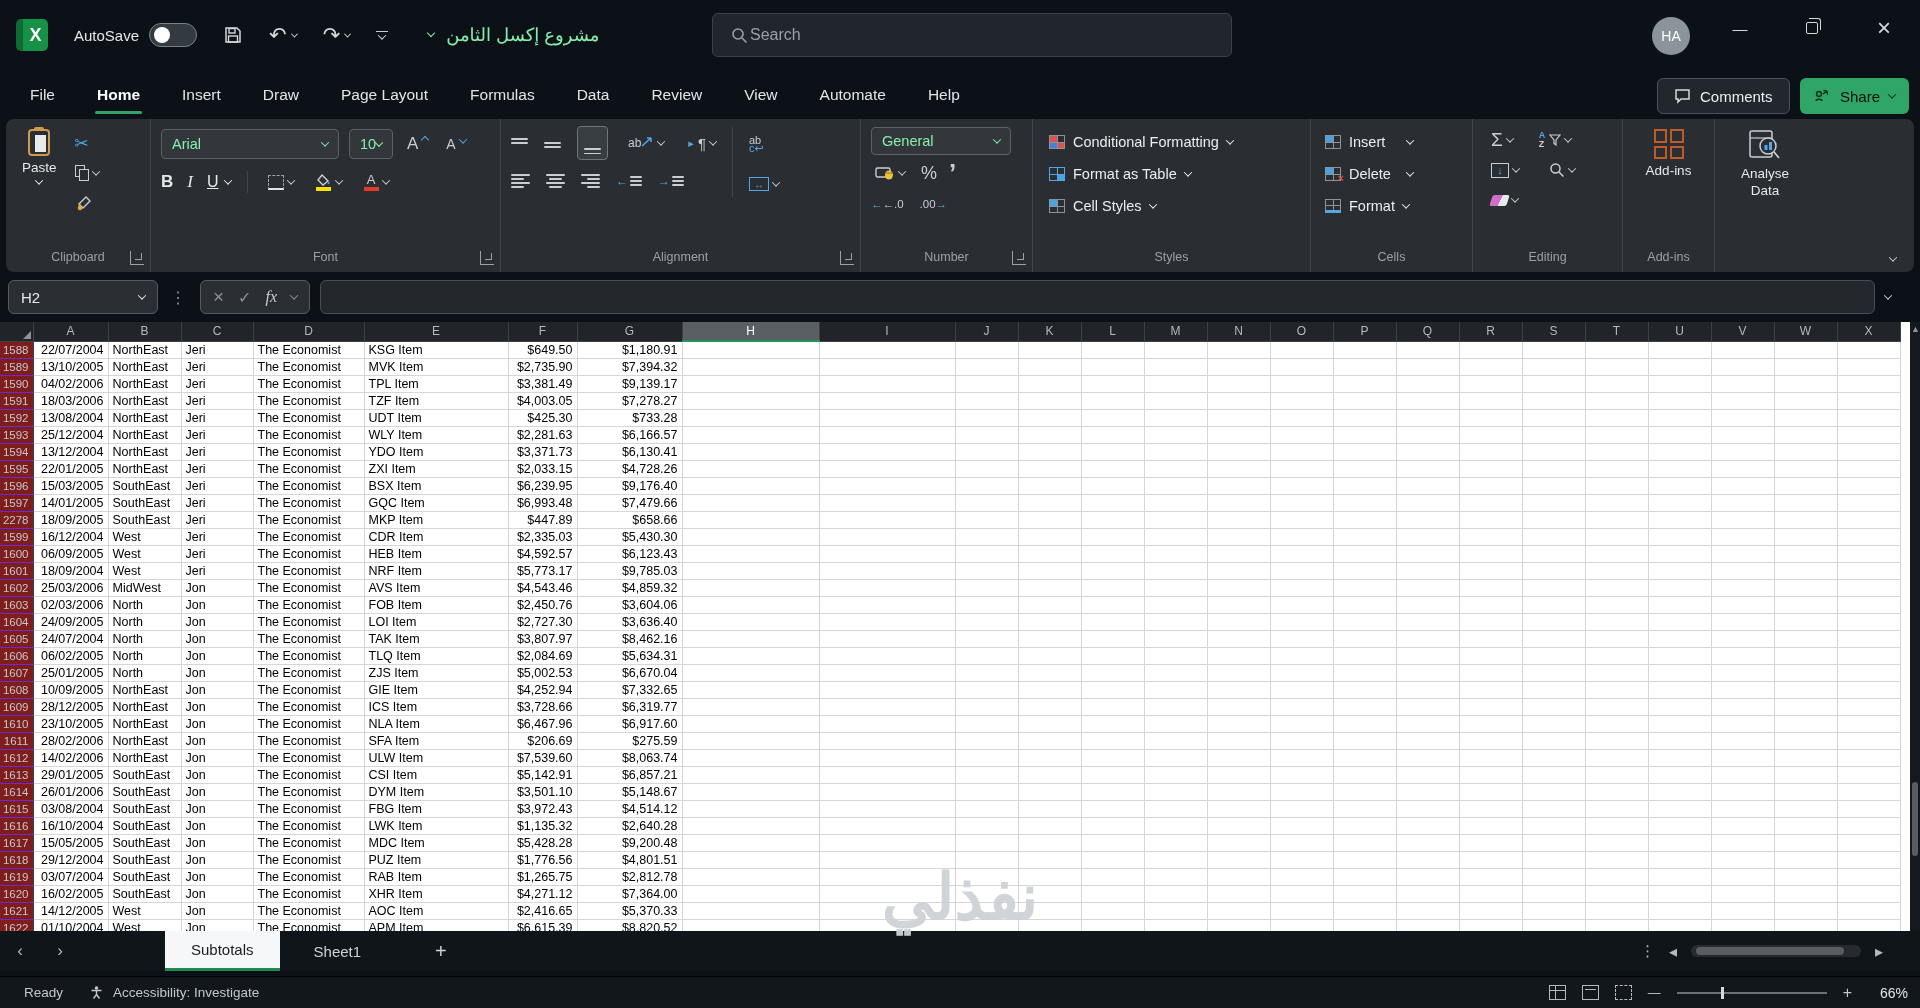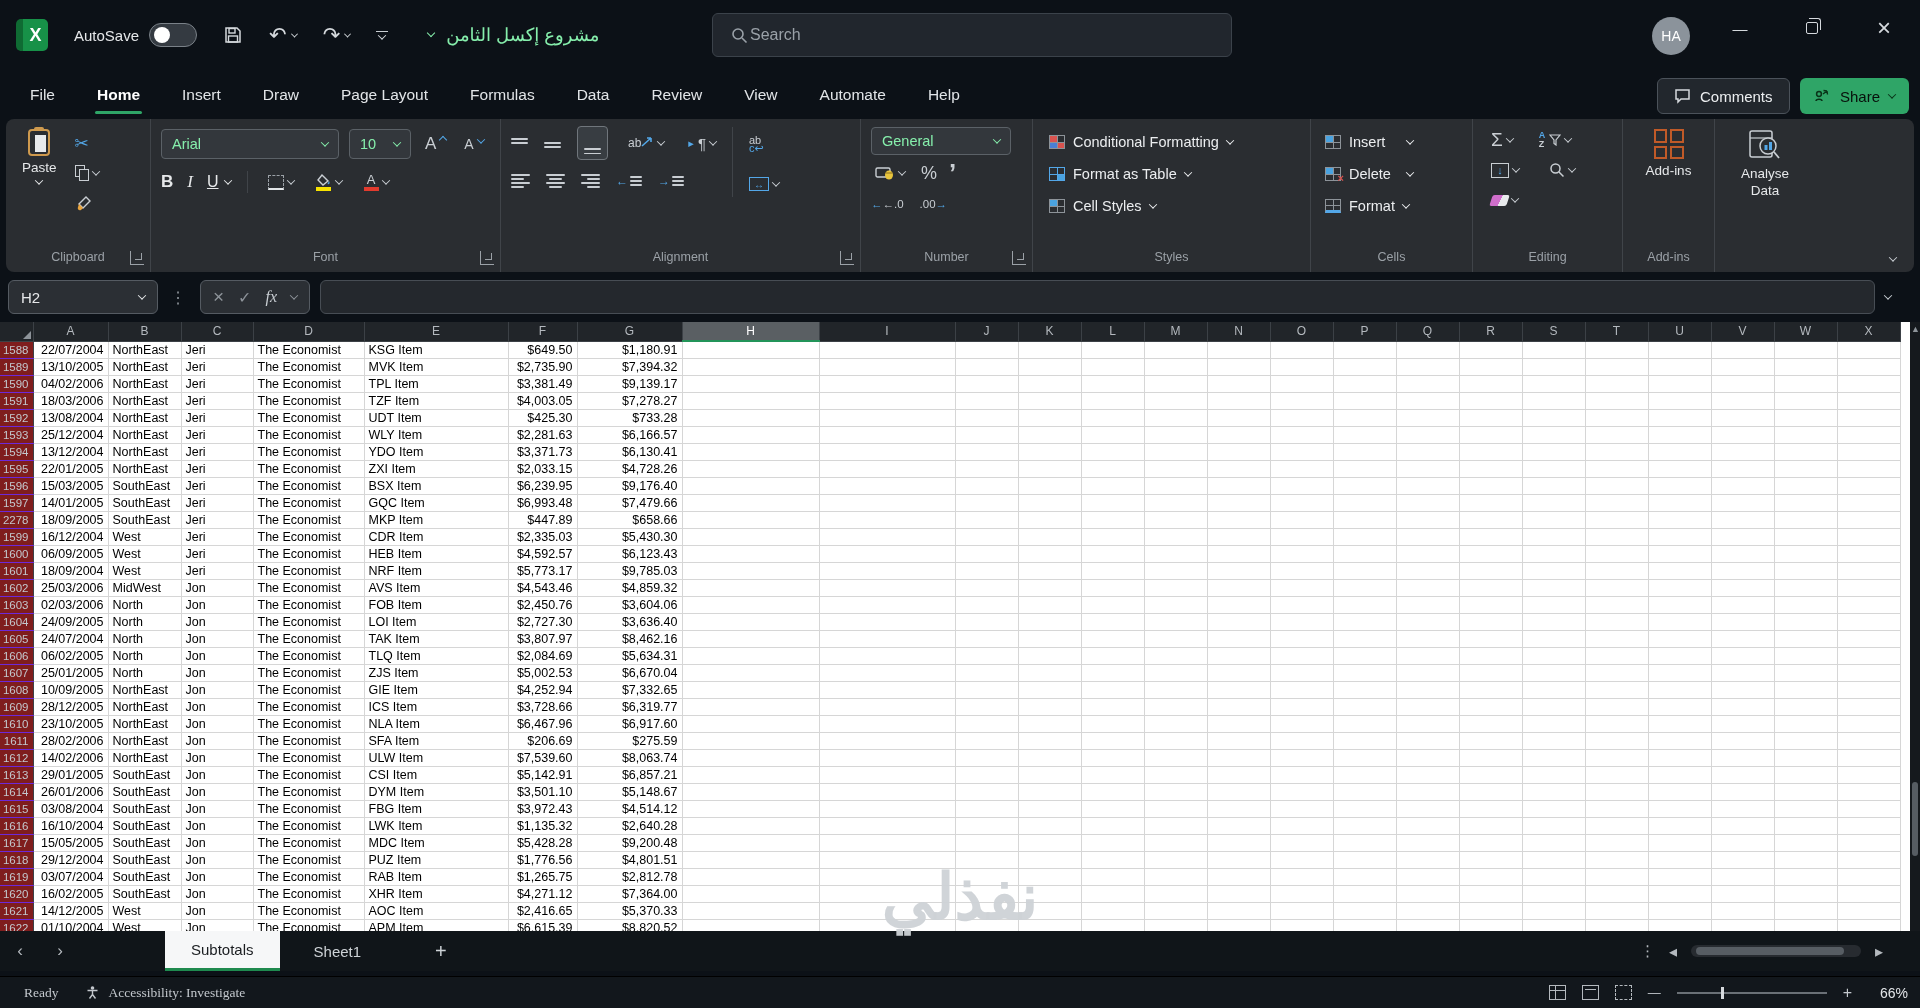--- a/index.html
+++ b/index.html
@@ -141,21 +141,21 @@
   .addsheet { margin-left:52px; color:#ced3d7; font-size:20px; }
   .sheetbar-right { position:absolute; left:1640px; top:0; height:40px; display:flex;
     align-items:center; gap:14px; color:#b4b9be; }
   .hscroll { width:170px; height:12px; background:#272b30; border-radius:6px; position:relative; }
   .hscroll .thumb { position:absolute; left:5px; top:2px; width:148px; height:8px;
     border-radius:4px; background:#575d63; }
   
   .statusbar { position:absolute; left:0; top:976px; width:1920px; height:32px;
     background:#12171c; border-top:1px solid #000; display:flex; align-items:center;
     font-size:13.5px; color:#c3c8cd; }
-  .sb-left { display:flex; align-items:center; gap:26px; margin-left:24px;font-family:Liberation Serif, serif; }
+  .sb-left { display:flex; align-items:center; gap:26px; margin-left:24px; }
   .sb-acc { display:flex; align-items:center; gap:9px; }
   .sb-right { position:absolute; right:12px; display:flex; align-items:center; gap:16px; }
   .view-ic { width:17px; height:15px; border:1.4px solid #b4b9be; position:relative; }
   .view-ic.grid:before { content:""; position:absolute; left:0; right:0; top:4px;
     border-top:1.4px solid #b4b9be; }
   .view-ic.grid:after { content:""; position:absolute; top:0; bottom:0; left:5px;
     border-left:1.4px solid #b4b9be; }
   .view-ic.pagelayout:before { content:""; position:absolute; left:2px; right:2px; top:3px;
     border-top:1.4px solid #b4b9be; }
   .view-ic.pagebreak { border-style:dashed; }
@@ -296,21 +296,21 @@
     <div class="launcher"></div>
   </div>
 
   <div class="rgroup" style="width:350px">
     <div class="rgroup-content" style="flex-direction:column;gap:4px">
       <div class="rrow">
         <div class="combo" style="width:178px">
           <span>Arial</span>
           <span class="chev"></span>
         </div>
-        <div class="combo" style="width:62px">
+        <div class="combo" style="width:44px">
           <span>10</span>
           <span class="chev"></span>
         </div>
         <div class="smicon">
             <span style="font-size:17px">A</span>
             <span class="chev blue" style="transform:rotate(-135deg);margin-top:-8px"></span>
           </div>
         <div class="smicon">
             <span style="font-size:14px">A</span>
             <span class="chev blue" style="margin-top:-6px"></span>

